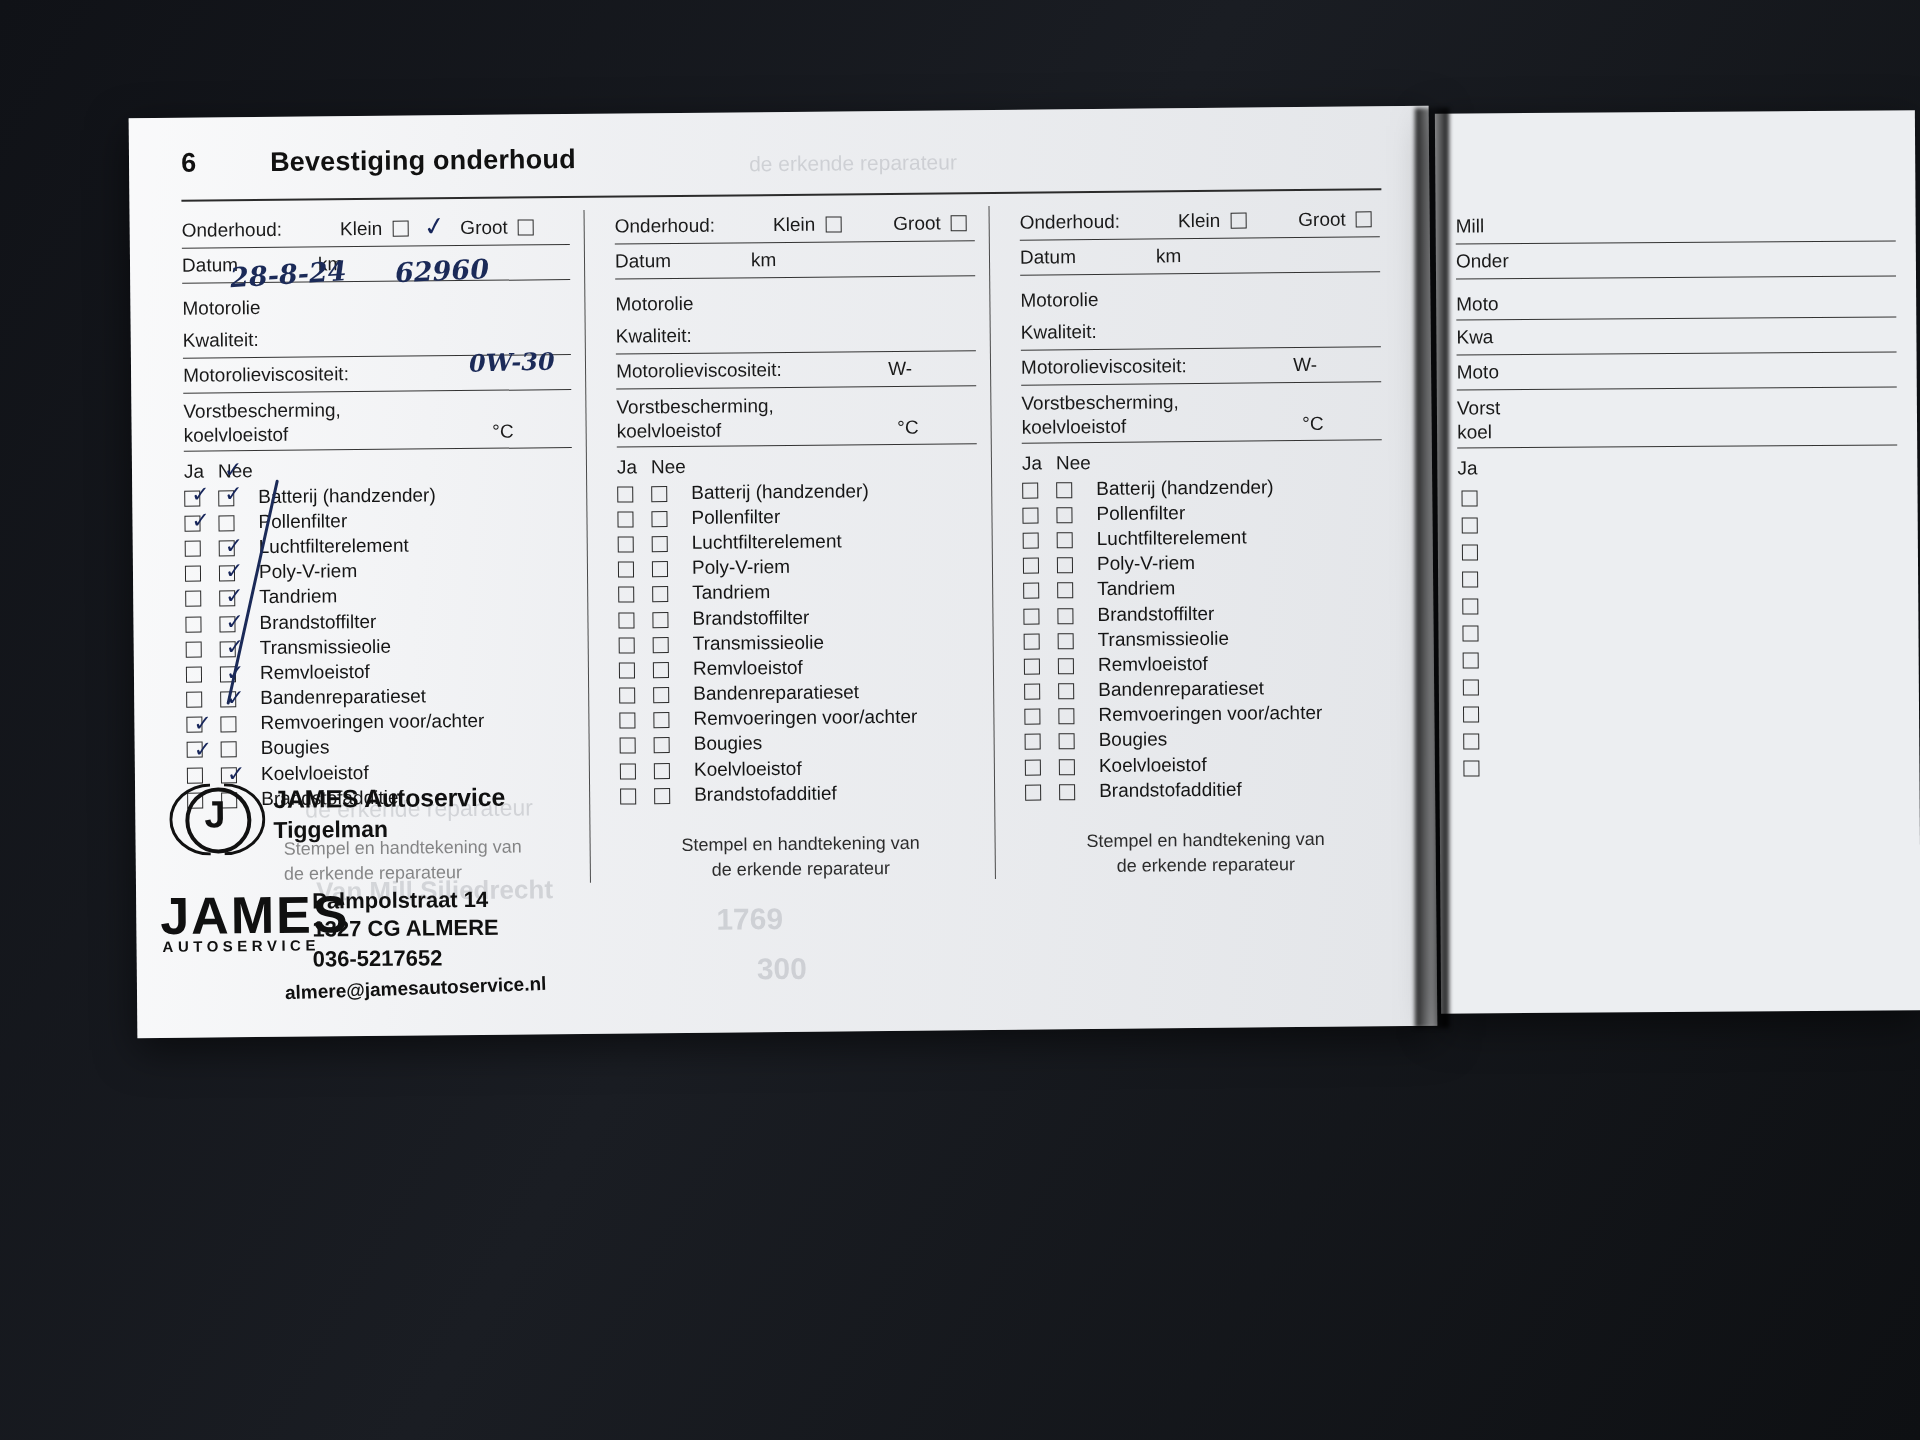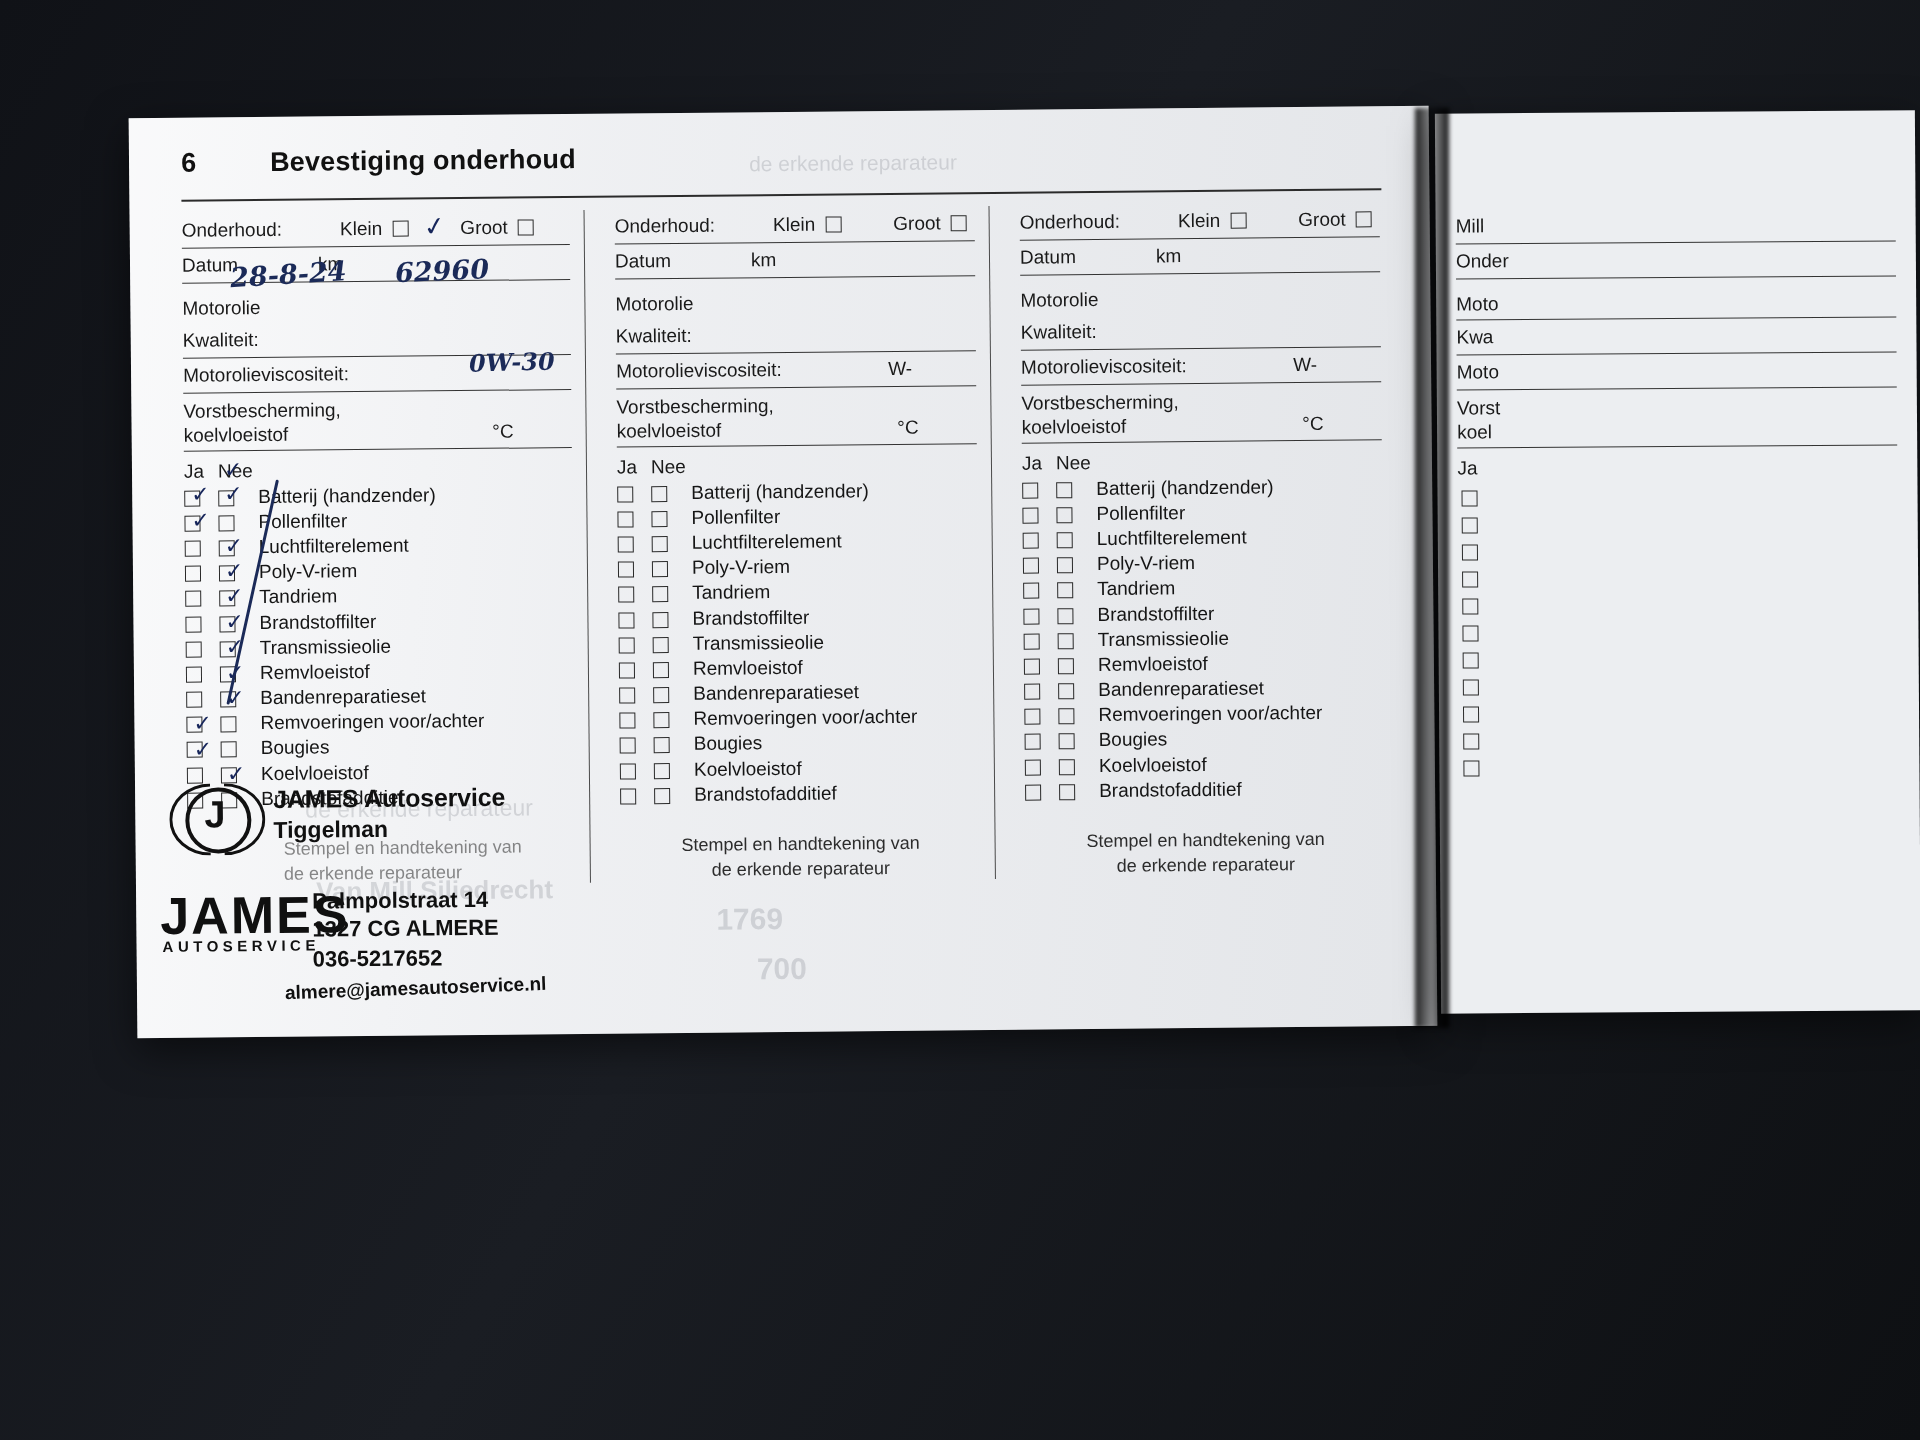--- a/index.html
+++ b/index.html
@@ -297,21 +297,21 @@
 
 <div class="scene">
 
   <div class="page">
     <div class="page-inner">
 
       <div class="ghost" style="left:620px; top:40px;">de erkende reparateur</div>
       <div class="ghost" style="left:170px; top:680px; font-size:23px;">de erkende reparateur</div>
       <div class="ghost" style="left:180px; top:760px; font-size:26px; font-weight:bold;">Van Mill Siliedrecht</div>
       <div class="ghost" style="left:580px; top:790px; font-size:30px; font-weight:bold;">1769</div>
-      <div class="ghost" style="left:620px; top:840px; font-size:30px; font-weight:bold;">700</div>
+      <div class="ghost" style="left:620px; top:840px; font-size:30px; font-weight:bold;">300</div>
 
       <div class="hdr">
         <div class="hdr-num">6</div>
         <div class="hdr-title">Bevestiging onderhoud</div>
       </div>
       <div class="hdr-rule"></div>
 
       <div class="cols">
 
         <div class="col">

